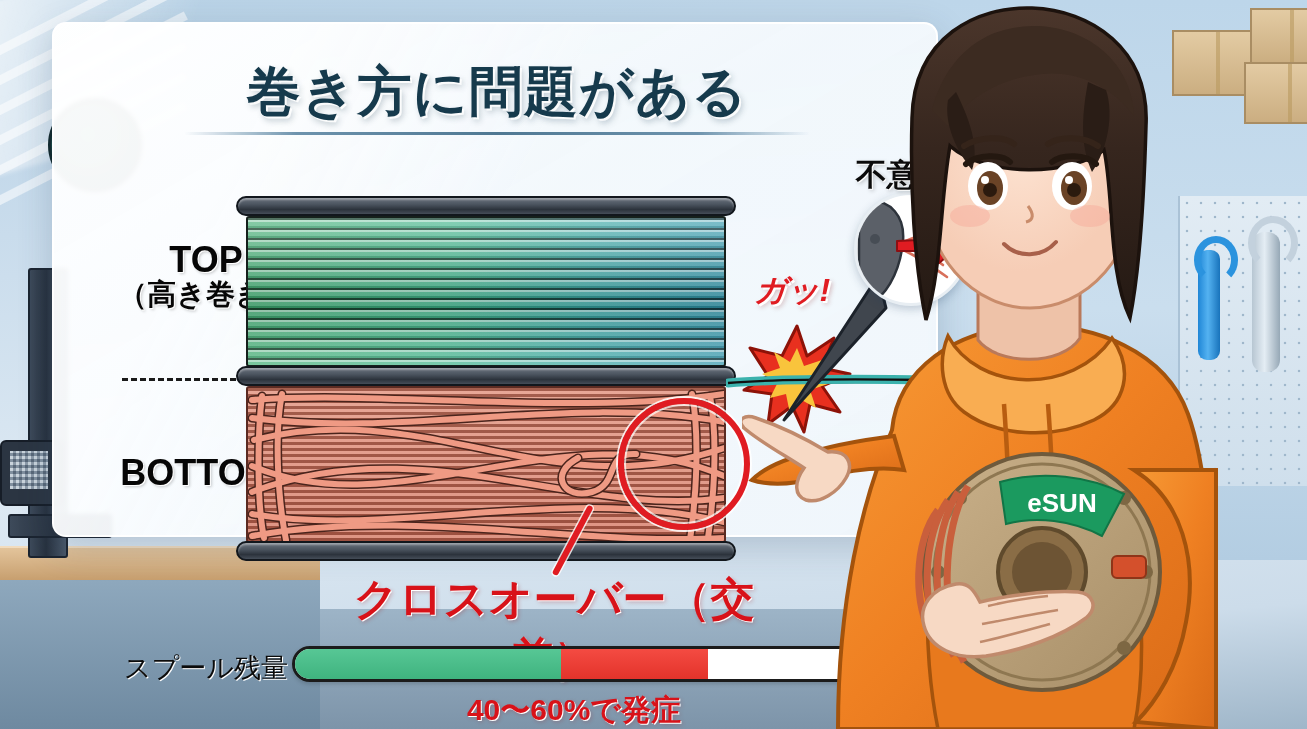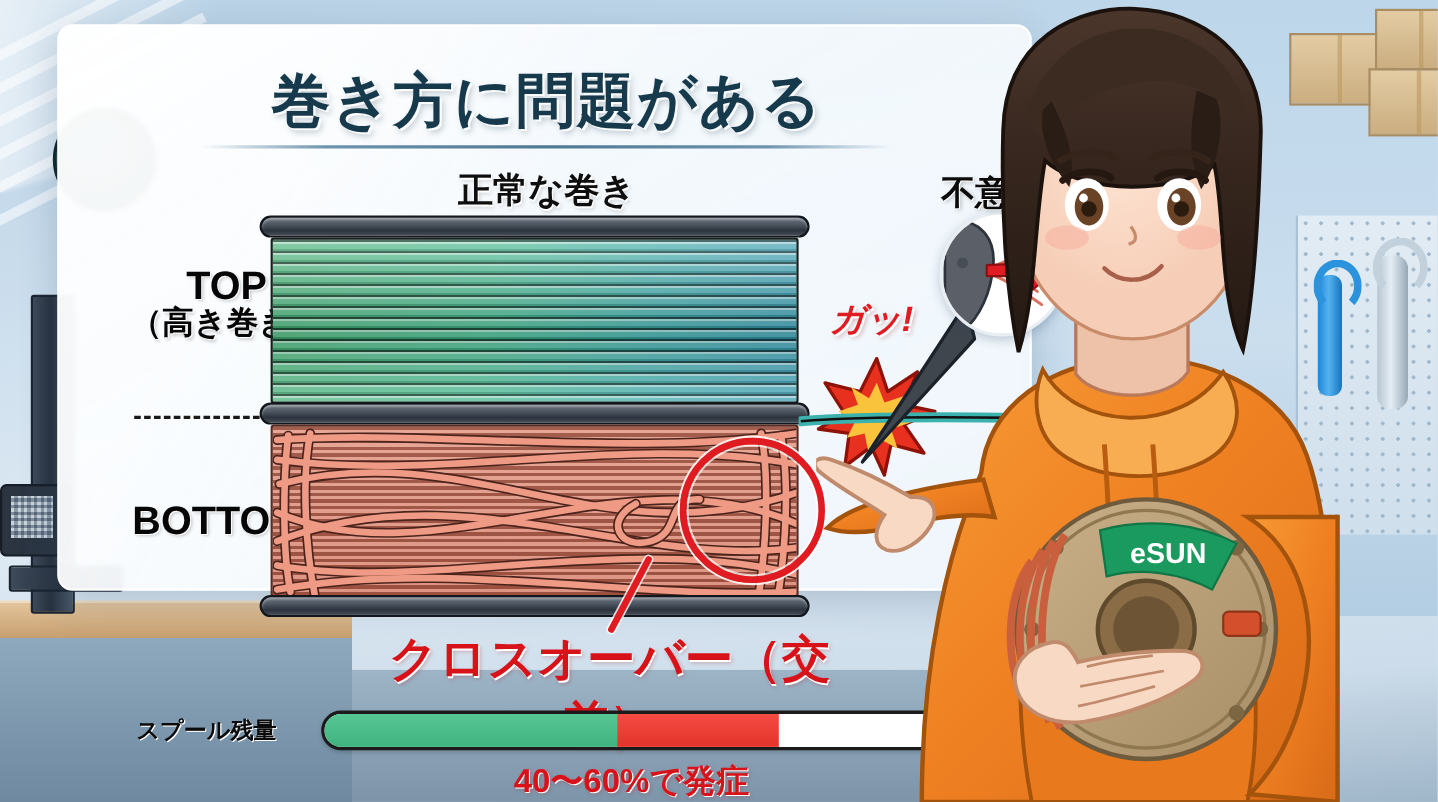--- a/index.html
+++ b/index.html
@@ -200,21 +200,21 @@
   .fuiuchi{
     position:absolute; left:776px; top:130px; width:176px; text-align:center;
     font-size:31px; font-weight:700; color:#0b0b0b;
     text-shadow:1px 1px 0 #fff, 2px 2px 4px rgba(0,0,0,.25);
   }
   .pointer-wedge{ position:absolute; left:724px; top:248px; width:110px; height:150px; }
 
   
   .gauge-label{
     position:absolute; left:70px; top:626px;
-    font-size:21px; font-weight:700; color:#0b0b0b;
+    font-size:27px; font-weight:400; color:#0b0b0b;
     text-shadow:1px 1px 0 #fff;
   }
   .gauge{
     position:absolute; left:238px; top:622px; width:572px; height:36px;
     background:#fff; border:3px solid #1b1b1b; border-radius:18px; overflow:hidden;
     box-shadow:0 2px 4px rgba(0,0,0,.18);
   }
   .gauge span{ position:absolute; top:0; height:100%; display:block; }
   .g-green{ left:0; width:47%; background:linear-gradient(180deg,#57c795,#3fb37f); }
   .g-red{ left:47%; width:26%; background:linear-gradient(180deg,#f44b42,#e3332b); }
@@ -260,21 +260,20 @@
   <div class="tool-blue"></div>
   <div class="box" style="left:1172px;top:30px;width:96px;height:66px;"></div>
   <div class="box" style="left:1250px;top:8px;width:86px;height:56px;"></div>
   <div class="box" style="left:1244px;top:62px;width:96px;height:62px;"></div>
 
   <div class="panel">
     <div class="panel-sheen"></div>
 
     <div class="title">巻き方に問題がある</div>
     <div class="title-rule"></div>
-    <div class="subtitle">正常な巻き</div>
 
     <div class="lbl-top">
       <span>TOP</span>
       <small>（高き巻き）</small>
     </div>
     <div class="dash-line"></div>
     <div class="lbl-bottom">BOTTOM</div>
 
     <div class="spool">
       <div class="flange f-top"></div>

